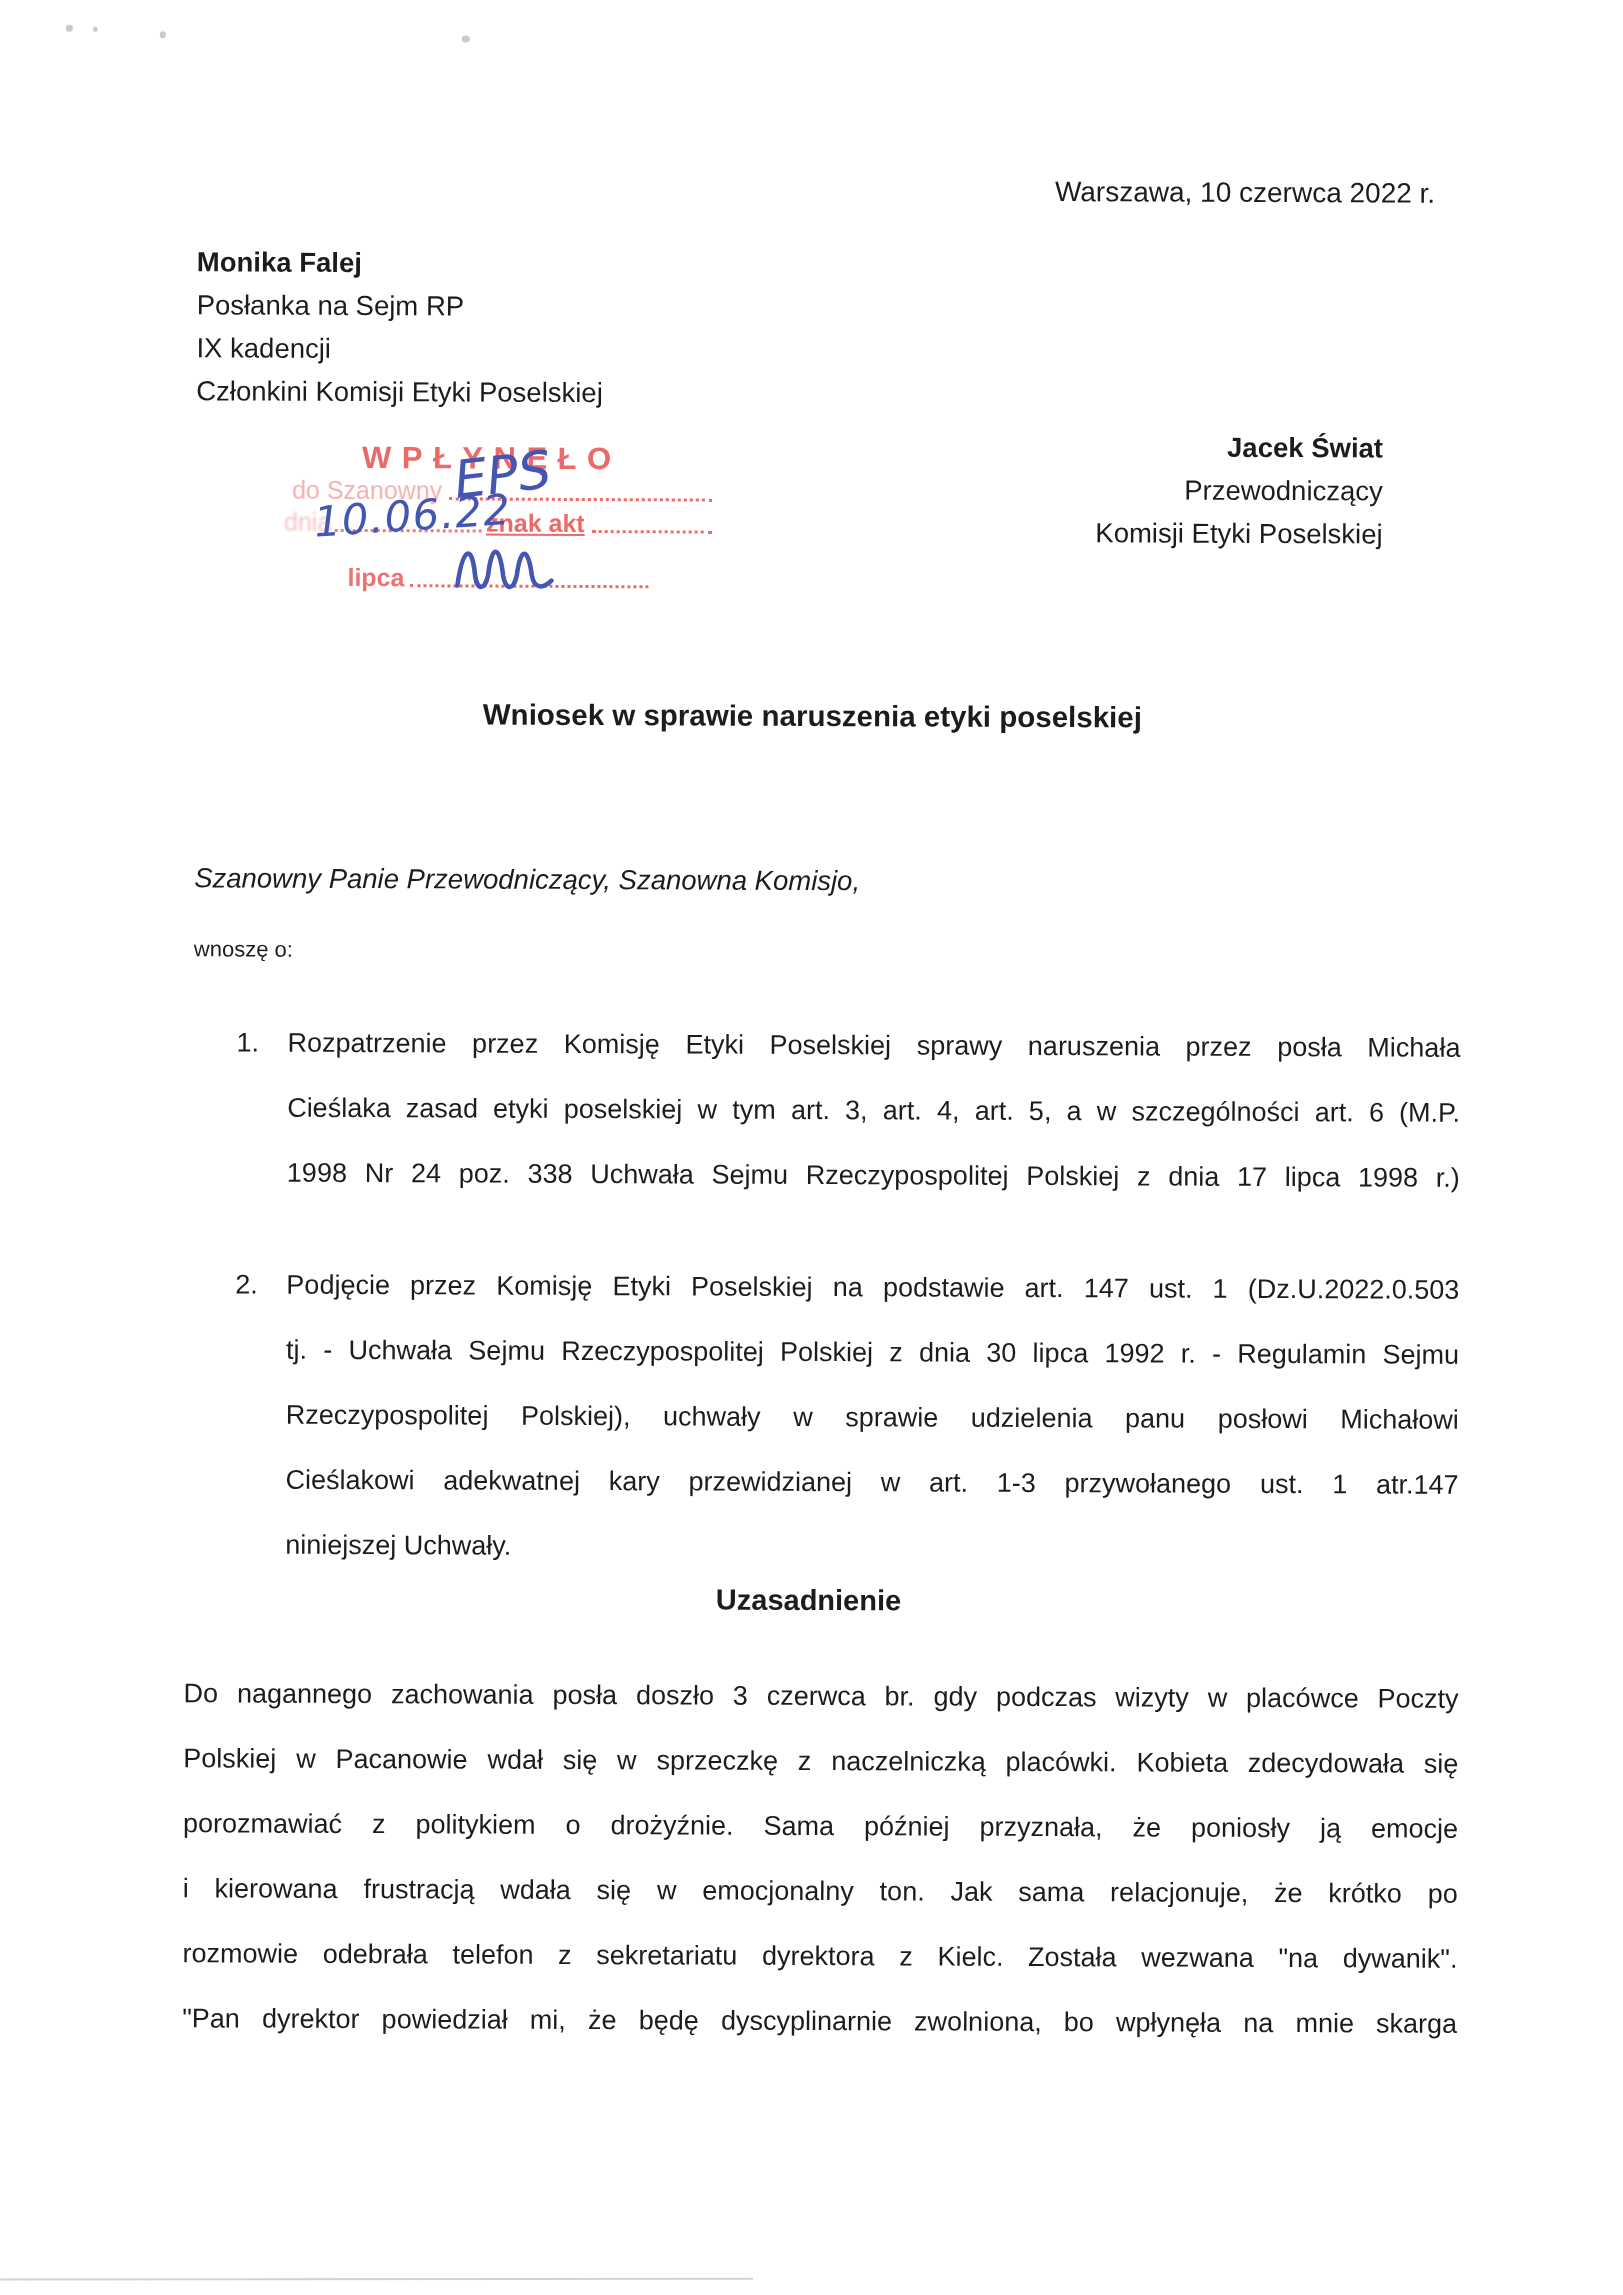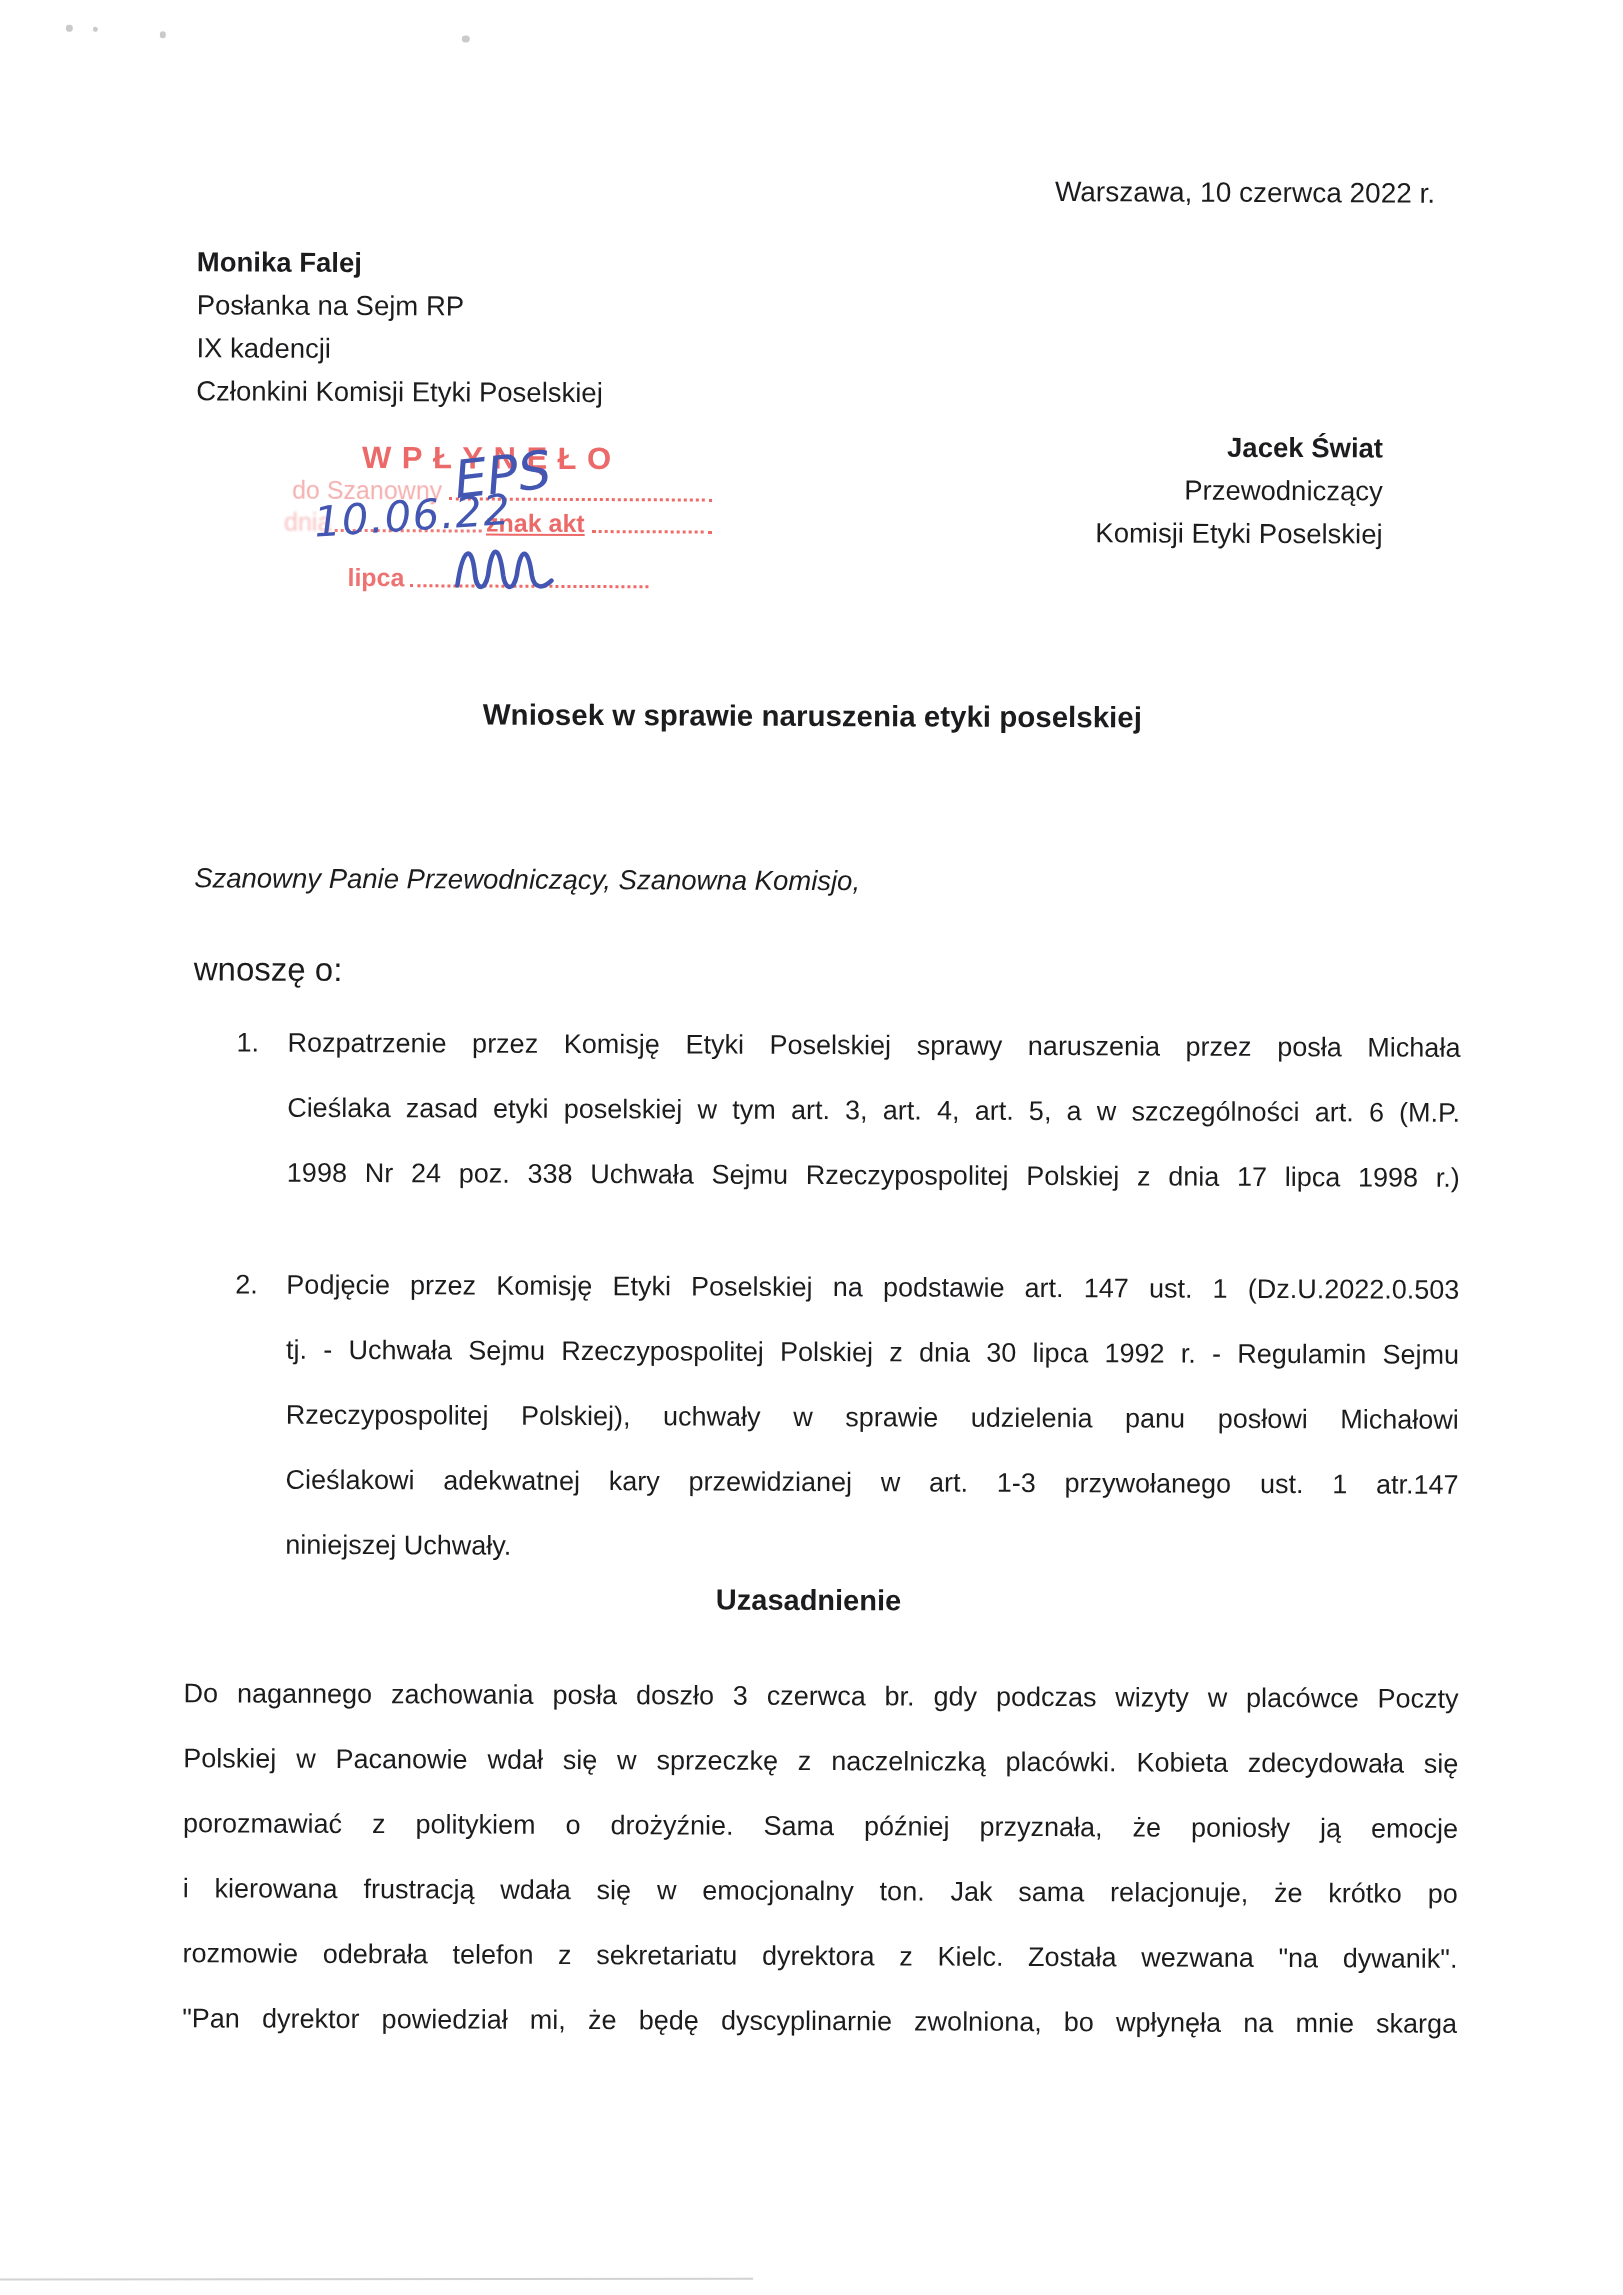--- a/index.html
+++ b/index.html
@@ -38,21 +38,21 @@
   .row3 .lbl{font-weight:bold;opacity:.8;}
   .hand{position:absolute;color:#4356b2;font-style:italic;font-family:"DejaVu Sans",sans-serif;}
   .hand-eps{left:171px;top:9.2px;font-size:52px;transform:rotate(-7deg);}
   .hand-date{left:31px;top:56px;font-size:42px;transform:rotate(-4deg);letter-spacing:1.3px;}
   .hand-sig{position:absolute;left:171px;top:99px;}
 
   
   .doc-title{position:absolute;top:699px;left:0;width:100%;text-align:center;
     font-size:29.5px;font-weight:bold;}
   .salutation{position:absolute;top:865px;left:194px;font-size:27.5px;font-style:italic;}
-  .intro{position:absolute;top:939px;left:194px;font-size:33px;margin-top:14px;}
+  .intro{position:absolute;top:939px;left:194px;font-size:22px;}
 
   
   .item-number{position:absolute;font-size:27px;height:65px;line-height:65px;}
   .num1{left:237px;top:1013px;}
   .num2{left:237px;top:1255px;}
   .item{position:absolute;left:288px;width:1173px;}
   .item1{top:1013px;}
   .item2{top:1255px;}
   .jline{height:65px;line-height:65px;font-size:27px;
     text-align:justify;text-align-last:justify;white-space:normal;}

